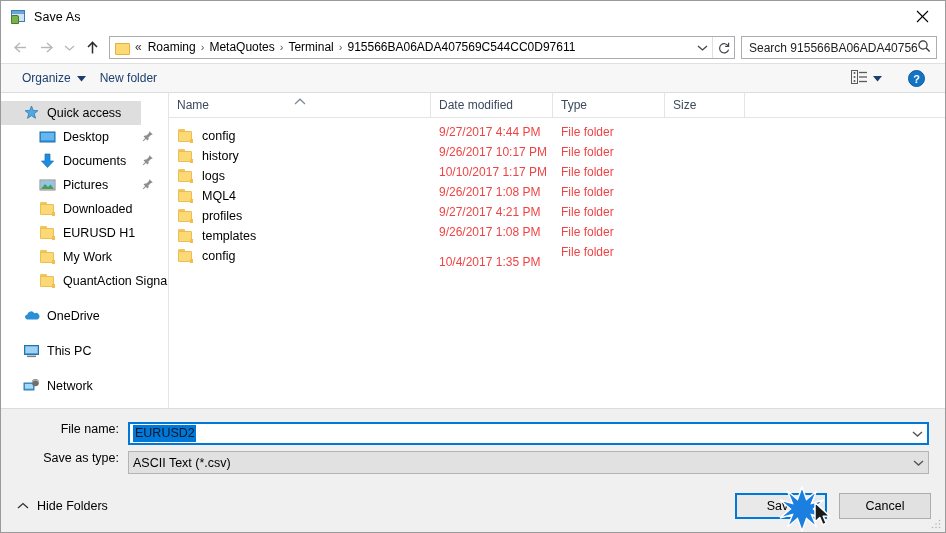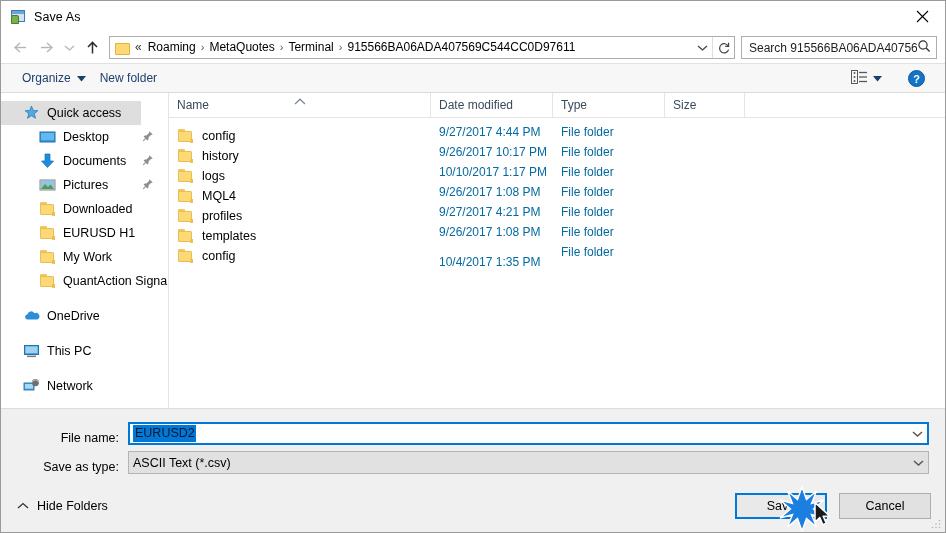--- a/index.html
+++ b/index.html
@@ -250,34 +250,34 @@
   }
   .cell-name {
     display: flex; align-items: center;
     padding-left: 8px;
     white-space: nowrap;
     margin-top: 8px;
   }
   .cell-name .side-icon { margin-right: 8px; }
   .cell-date, .cell-type, .cell-size {
     padding-left: 8px;
-    color: #0369a1;
+    color: #ef4444;
     font-size: 12px;
     white-space: nowrap;
   }
 
   
   #form-area {
     background: #f0f0f0;
     border-top: 1px solid #dcdcdc;
     padding: 13px 16px 0 16px;
     min-height: 64px;
   }
   .form-row {
-    display: flex; align-items: flex-end;
+    display: flex; align-items: flex-start;
     margin-bottom: 6px;
   }
   .form-label {
     width: 111px; flex: 0 0 111px;
     text-align: right;
     padding-right: 9px;
     font-size: 12.5px;
     color: #000;
   }
   .combo {

